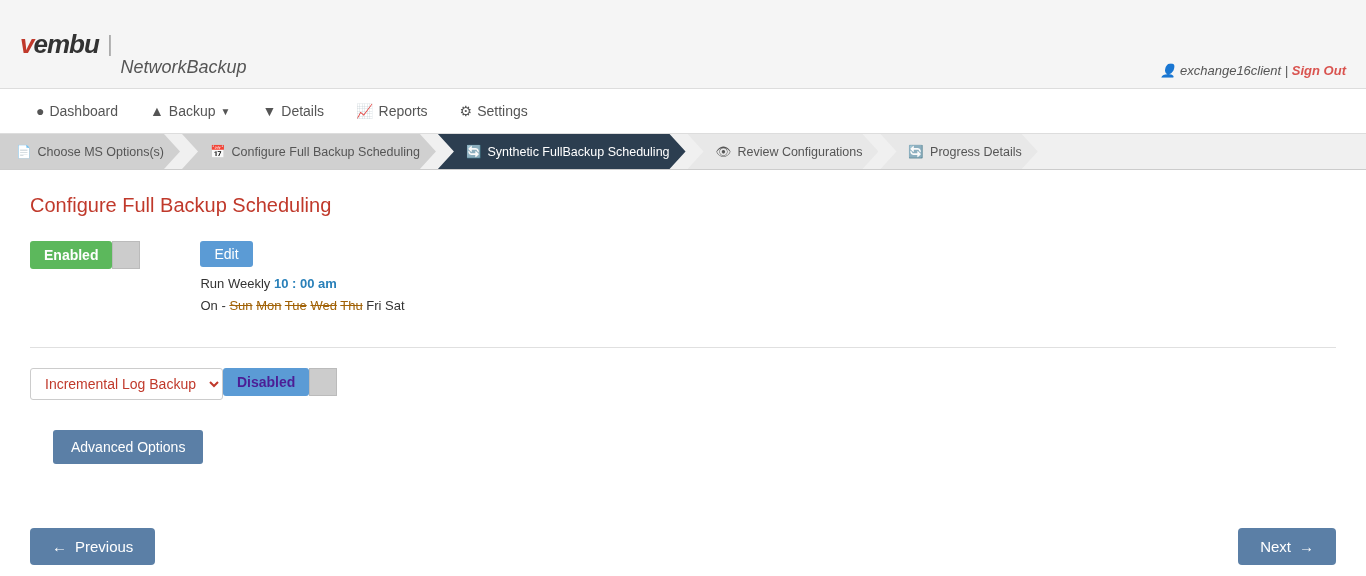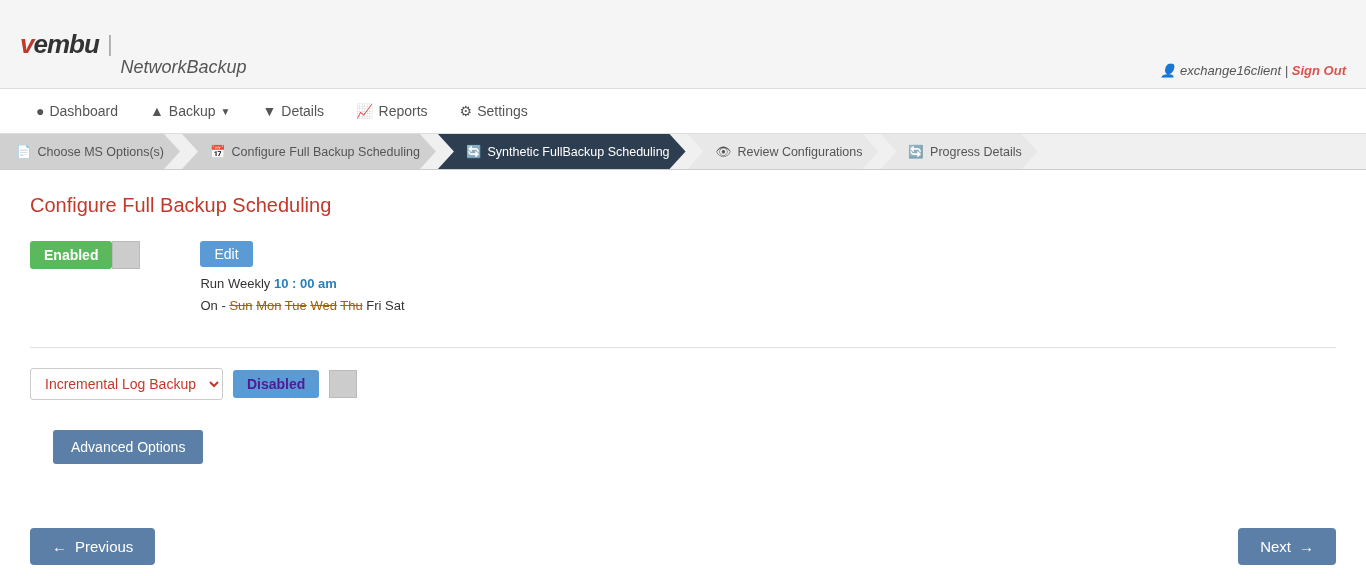--- a/index.html
+++ b/index.html
@@ -312,21 +312,21 @@
           <span> </span>
           <span class="day-active">Sat</span>
         </div>
       </div>
     </div>
   </div>
 
   <hr class="divider-line">
 
   <div class="form-row" style="margin-top: 20px;">
-    <div style="display:flex; align-items:center; gap: 10px;">
+    <div style="display:flex; align-items:flex-start; ">
       <select class="dropdown-select">
         <option>Incremental Log Backup</option>
       </select>
       <button class="toggle-btn toggle-disabled">Disabled</button>
       <div class="toggle-slider"></div>
     </div>
   </div>
 
   <div style="margin-top: 10px; padding-left: 23px;">
     <button class="advanced-btn">Advanced Options</button>

